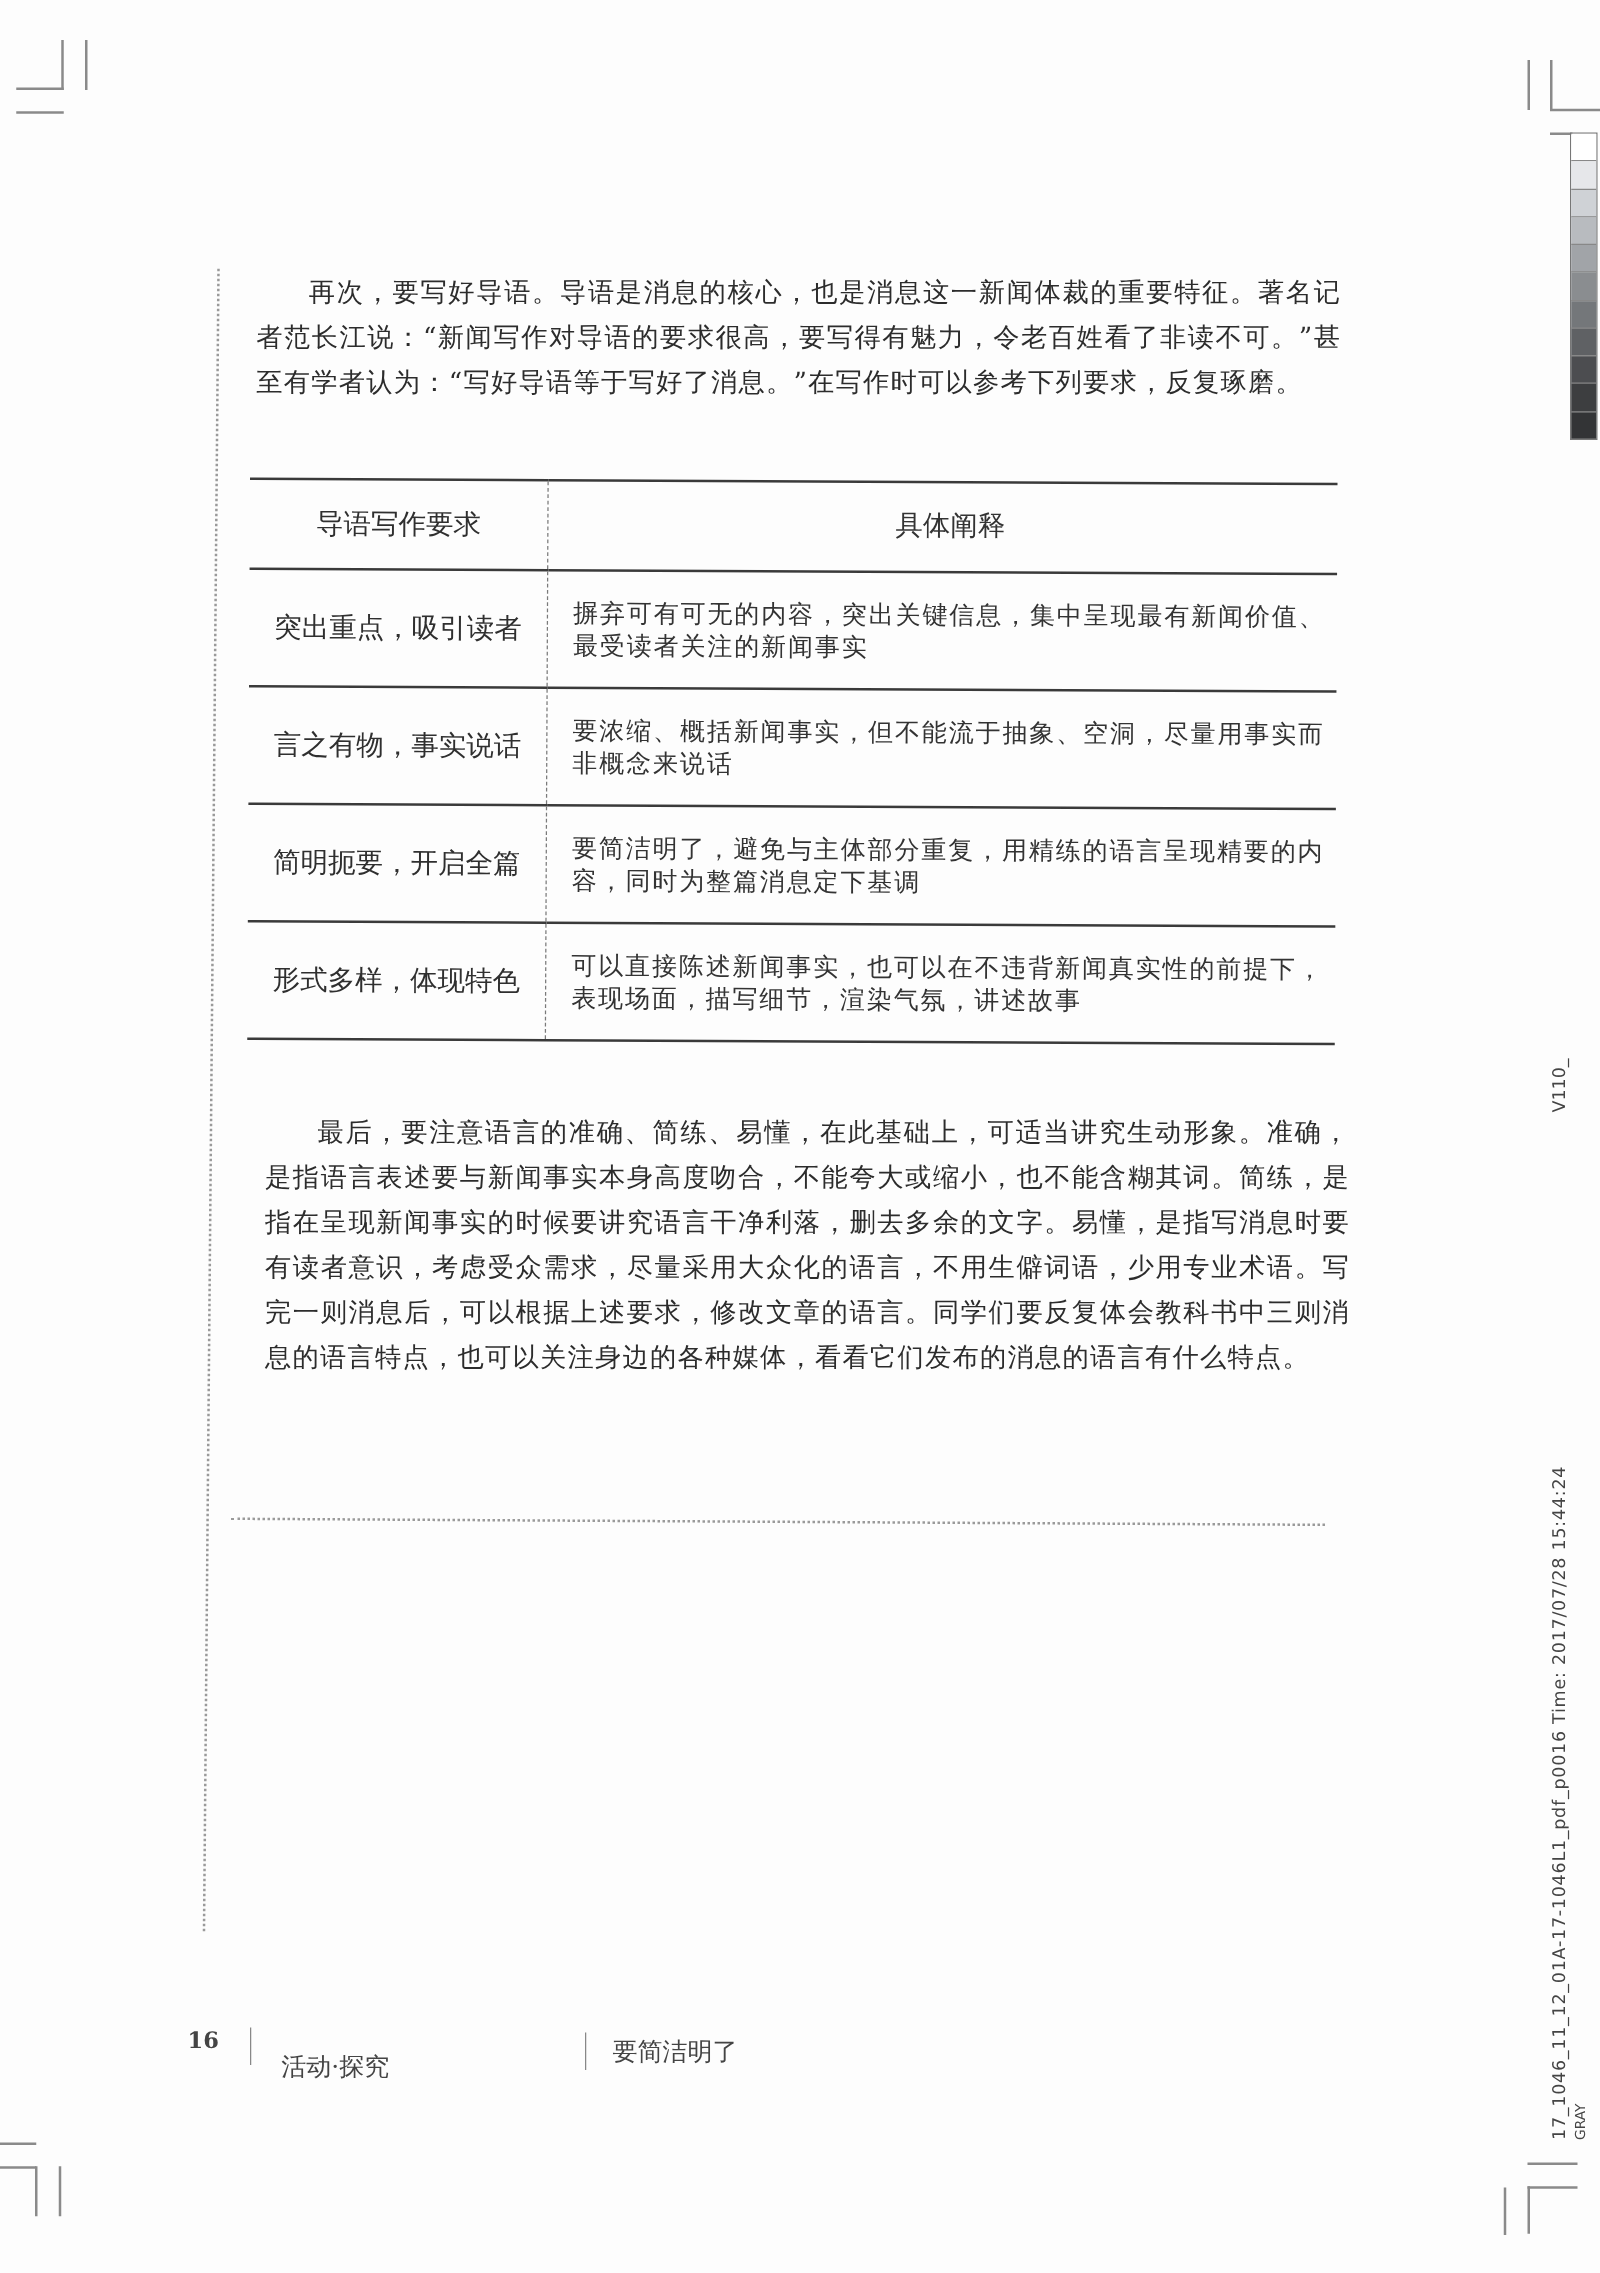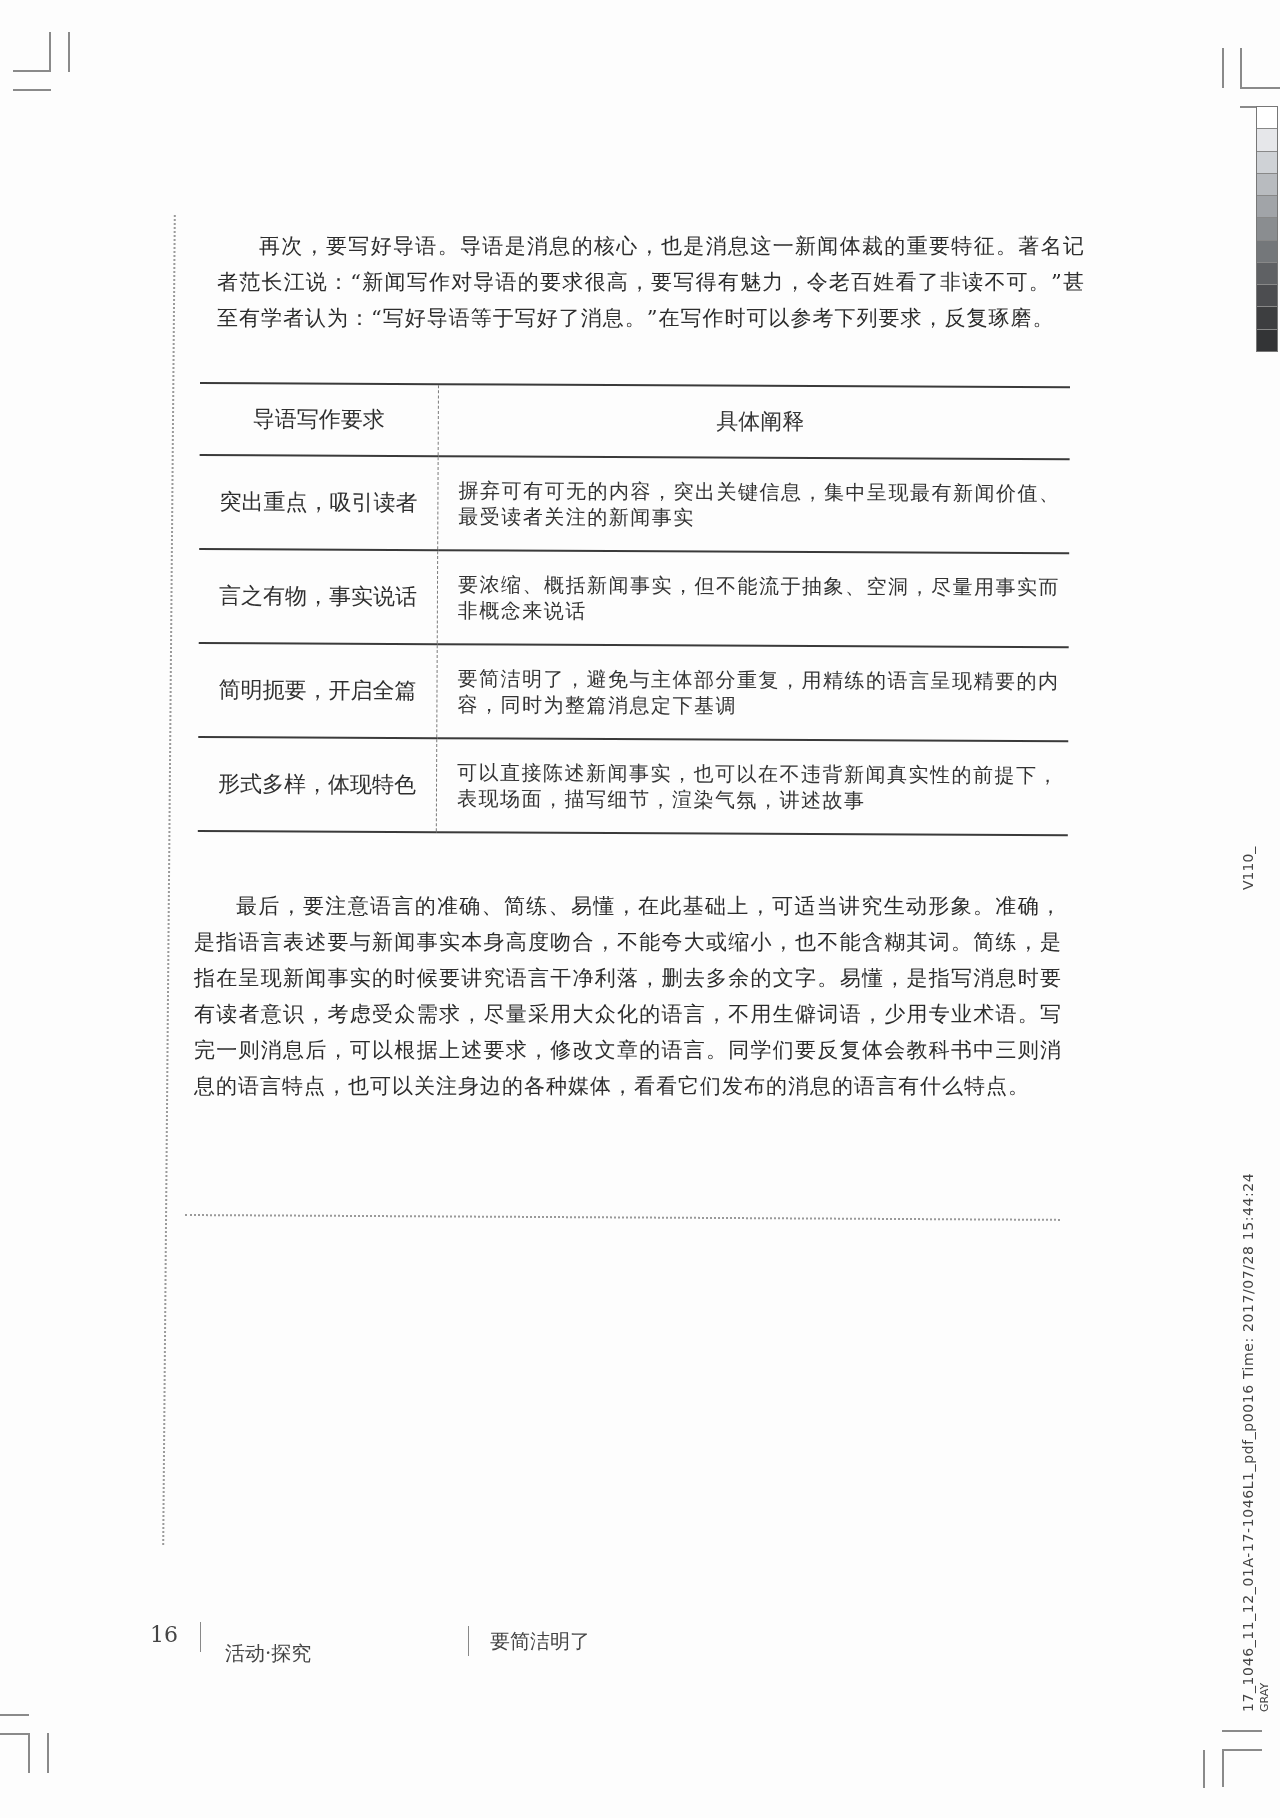--- a/index.html
+++ b/index.html
@@ -59,21 +59,21 @@
     .para {
       position: absolute;
       font-size: 21px;
       line-height: 36px;
       letter-spacing: 1px;
       text-align: justify;
       text-indent: 2em;
       color: #2c2c2c;
     }
     .para-1 { left: 205px; top: 216px; width: 868px; }
-    .para-2 { left: 194px; top: 888px; width: 868px; }
+    .para-2 { left: 212px; top: 888px; width: 868px; }
 
     
     .lead-table {
       position: absolute;
       left: 200px;
       top: 382px;
       width: 870px;
       border-collapse: collapse;
       transform: rotate(0.28deg);
       transform-origin: left top;
@@ -114,21 +114,21 @@
     
     .footer {
       position: absolute;
       top: 1620px;
       left: 150px;
       height: 40px;
       font-family: "DejaVu Serif", "Liberation Serif", serif;
       color: #444;
       font-size: 20px;
     }
-    .pg-num { position: absolute; left: 0; top: 2px; font-size: 22px; }
+    .pg-num { position: absolute; left: 0; top: 2px; font-size: 18px; font-weight: bold; }
     .f-sep { position: absolute; width: 1px; height: 30px; background: #888; }
     .f-sep.s1 { left: 50px; top: 2px; }
     .f-sep.s2 { left: 318px; top: 6px; }
     .f-section { position: absolute; left: 75px; top: 20px; white-space: nowrap; }
     .f-unit { position: absolute; left: 340px; top: 8px; white-space: nowrap; }
 
     
     .slug {
       position: absolute;
       font-family: "DejaVu Sans", "Liberation Sans", sans-serif;
@@ -185,21 +185,21 @@
     <div class="step" style="background: rgb(116, 119, 122);"></div>
     <div class="step" style="background: rgb(95, 97, 100);"></div>
     <div class="step" style="background: rgb(76, 77, 80);"></div>
     <div class="step" style="background: rgb(61, 62, 64);"></div>
     <div class="step" style="background: rgb(51, 52, 54);"></div>
   </div>
 
 <div class="margin-rule"></div>
 <div class="bottom-rule"></div>
 
-<p class="para para-1" style="margin:12px;">再次，要写好导语。导语是消息的核心，也是消息这一新闻体裁的重要特征。著名记者范长江说：“新闻写作对导语的要求很高，要写得有魅力，令老百姓看了非读不可。”甚至有学者认为：“写好导语等于写好了消息。”在写作时可以参考下列要求，反复琢磨。</p>
+<p class="para para-1" style="margin:0;">再次，要写好导语。导语是消息的核心，也是消息这一新闻体裁的重要特征。著名记者范长江说：“新闻写作对导语的要求很高，要写得有魅力，令老百姓看了非读不可。”甚至有学者认为：“写好导语等于写好了消息。”在写作时可以参考下列要求，反复琢磨。</p>
 
 <table class="lead-table">
   <thead>
     <tr>
       <th class="c1">导语写作要求</th>
       <th class="c2">具体阐释</th>
     </tr>
   </thead>
   <tbody>
     <tr>

